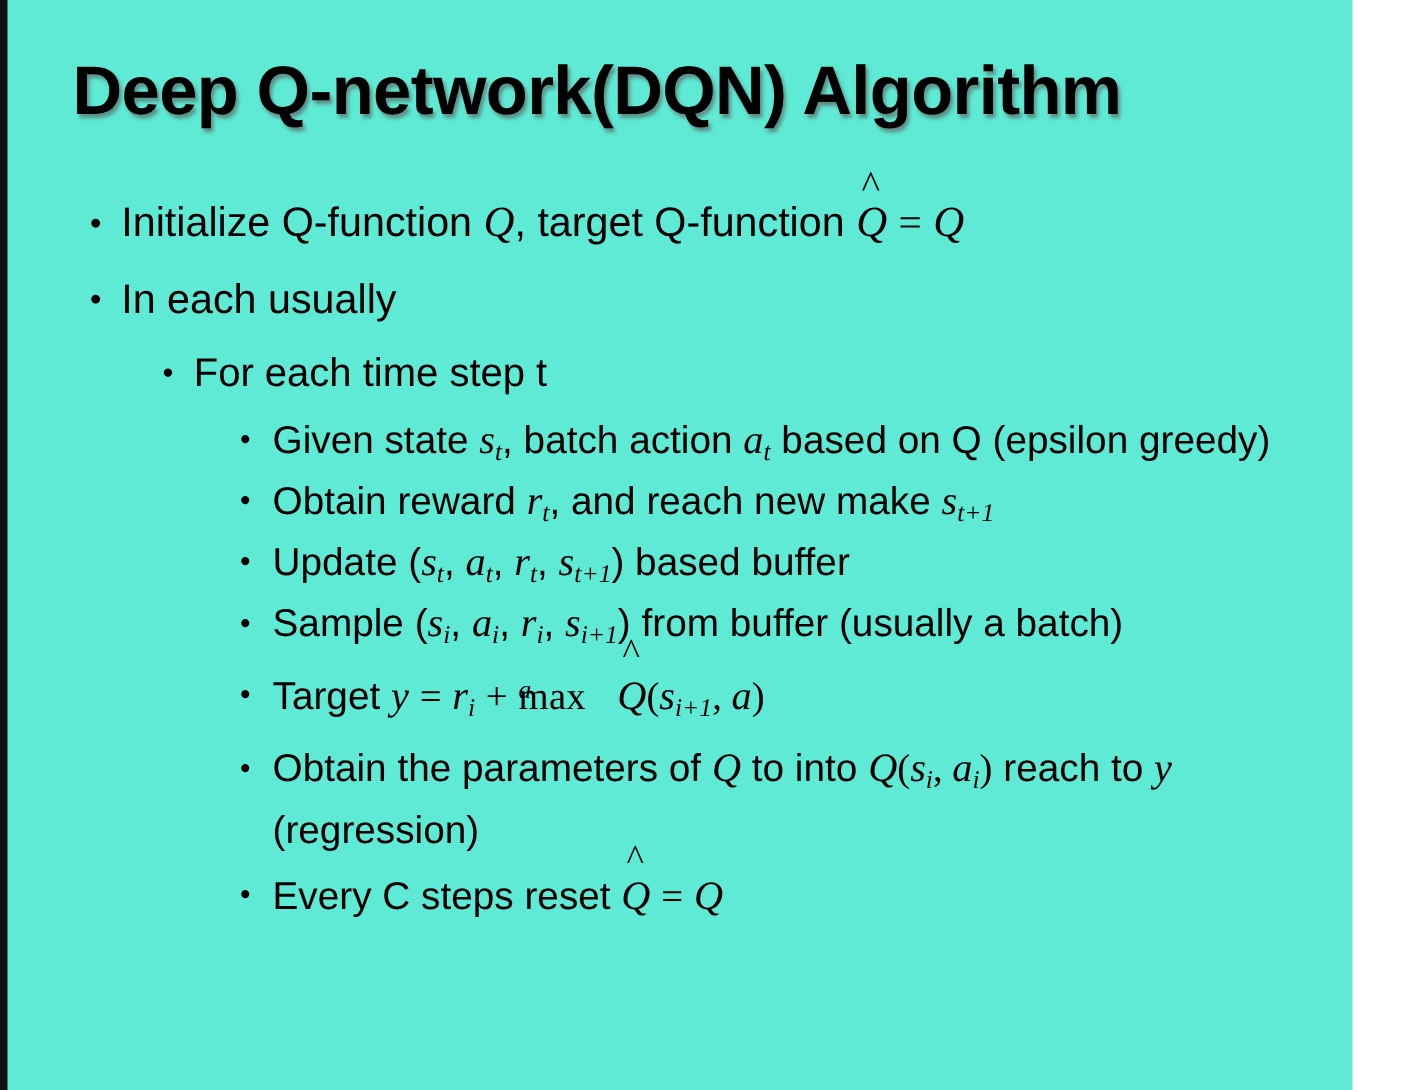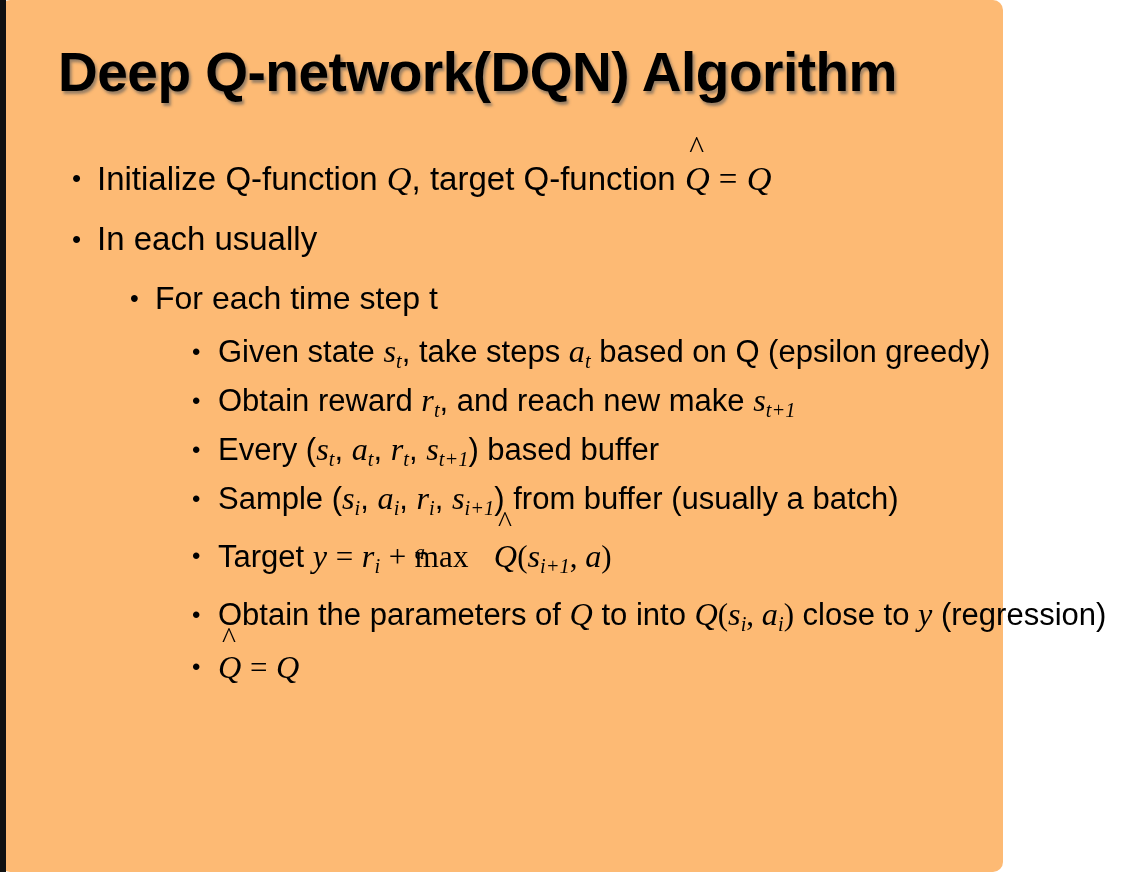--- a/index.html
+++ b/index.html
@@ -9,25 +9,24 @@
   body {
     width: 1124px;
     height: 872px;
     background: #ffffff;
     font-family: "Liberation Sans", sans-serif;
     overflow: hidden;
   }
 
   #slide {
     position: relative;
-    width: 1003px;
+    width: 1082px;
     height: 872px;
-    background: #fdba74;
+    background: #5eead4;
     box-sizing: border-box;
-    border-radius: 10px;
   }
 
   
   #left-edge-band {
     position: absolute;
     left: 0;
     top: 0;
     width: 6px;
     height: 872px;
     background: #111111;
@@ -179,47 +178,47 @@
       <span class="btext">In each usually</span>
     </div>
 
     <div class="bullet-row lvl2">
       <span class="marker">•</span>
       <span class="btext">For each time step t</span>
     </div>
 
     <div class="bullet-row lvl3">
       <span class="marker">•</span>
-      <span class="btext"><span>Given state </span><span class="nowrapper"><span class="mi">s</span><sub>t</sub></span><span>, take steps </span><span class="nowrapper"><span class="mi">a</span><sub>t</sub></span><span> based on Q (epsilon greedy)</span></span>
+      <span class="btext"><span>Given state </span><span class="nowrapper"><span class="mi">s</span><sub>t</sub></span><span>, batch action </span><span class="nowrapper"><span class="mi">a</span><sub>t</sub></span><span> based on Q (epsilon greedy)</span></span>
     </div>
 
     <div class="bullet-row lvl3">
       <span class="marker">•</span>
       <span class="btext"><span>Obtain reward </span><span class="nowrapper"><span class="mi">r</span><sub>t</sub></span><span>, and reach new make </span><span class="nowrapper"><span class="mi">s</span><sub>t+1</sub></span></span>
     </div>
 
     <div class="bullet-row lvl3">
       <span class="marker">•</span>
-      <span class="btext"><span>Every (</span><span class="nowrapper"><span class="mi">s</span><sub>t</sub></span><span>, </span><span class="nowrapper"><span class="mi">a</span><sub>t</sub></span><span>, </span><span class="nowrapper"><span class="mi">r</span><sub>t</sub></span><span>, </span><span class="nowrapper"><span class="mi">s</span><sub>t+1</sub></span><span>) based buffer</span></span>
+      <span class="btext"><span>Update (</span><span class="nowrapper"><span class="mi">s</span><sub>t</sub></span><span>, </span><span class="nowrapper"><span class="mi">a</span><sub>t</sub></span><span>, </span><span class="nowrapper"><span class="mi">r</span><sub>t</sub></span><span>, </span><span class="nowrapper"><span class="mi">s</span><sub>t+1</sub></span><span>) based buffer</span></span>
     </div>
 
     <div class="bullet-row lvl3">
       <span class="marker">•</span>
       <span class="btext"><span>Sample (</span><span class="nowrapper"><span class="mi">s</span><sub>i</sub></span><span>, </span><span class="nowrapper"><span class="mi">a</span><sub>i</sub></span><span>, </span><span class="nowrapper"><span class="mi">r</span><sub>i</sub></span><span>, </span><span class="nowrapper"><span class="mi">s</span><sub>i+1</sub></span><span>) from buffer (usually a batch)</span></span>
     </div>
 
     <div class="bullet-row lvl3" style="line-height:66px;">
       <span class="marker">•</span>
       <span class="btext"><span>Target </span><span class="mi">y</span>&nbsp;<span class="mo">=</span>&nbsp;<span class="nowrapper"><span class="mi">r</span><sub>i</sub></span>&nbsp;<span class="mo">+</span>&nbsp;<span class="underop"><span class="opname">max</span><span class="opsub">a</span></span><span class="qhat"><span class="hat">^</span><span>Q</span></span><span class="mo">(</span><span class="nowrapper"><span class="mi">s</span><sub>i+1</sub></span><span class="mo">, </span><span class="mi">a</span><span class="mo">)</span></span>
     </div>
 
     <div class="bullet-row lvl3">
       <span class="marker">•</span>
-      <span class="btext"><span>Obtain the parameters of </span><span class="mi">Q</span><span> to into </span><span class="nowrapper"><span class="mi">Q</span><span class="mo">(</span><span class="mi">s</span><sub>i</sub><span class="mo">, </span><span class="mi">a</span><sub>i</sub><span class="mo">)</span></span><span> close to </span><span class="mi">y</span><span> (regression)</span></span>
+      <span class="btext"><span>Obtain the parameters of </span><span class="mi">Q</span><span> to into </span><span class="nowrapper"><span class="mi">Q</span><span class="mo">(</span><span class="mi">s</span><sub>i</sub><span class="mo">, </span><span class="mi">a</span><sub>i</sub><span class="mo">)</span></span><span> reach to </span><span class="mi">y</span><span> (regression)</span></span>
     </div>
 
     <div class="bullet-row lvl3" style="line-height:56px;">
       <span class="marker">•</span>
-      <span class="btext"><span class="qhat"><span class="hat">^</span><span>Q</span></span>&nbsp;<span class="mo">=</span>&nbsp;<span class="mi">Q</span></span>
+      <span class="btext"><span>Every C steps reset </span><span class="qhat"><span class="hat">^</span><span>Q</span></span>&nbsp;<span class="mo">=</span>&nbsp;<span class="mi">Q</span></span>
     </div>
 
   </div>
 </div>
 
 </body></html>

